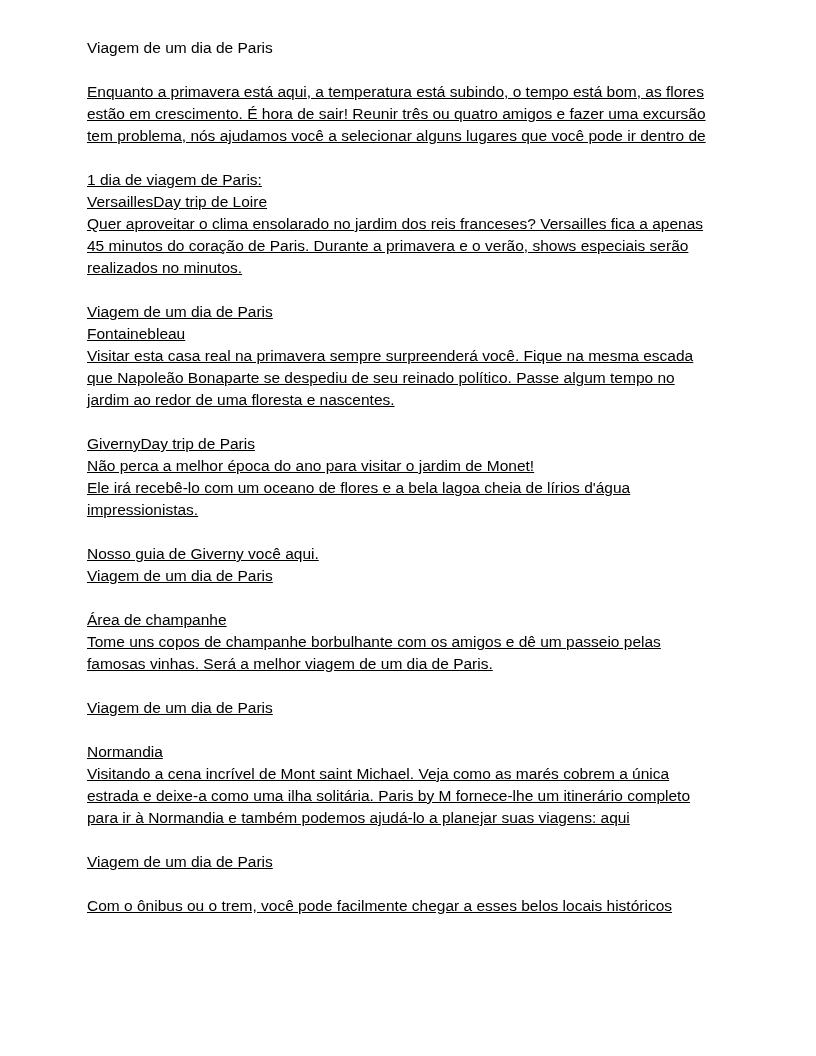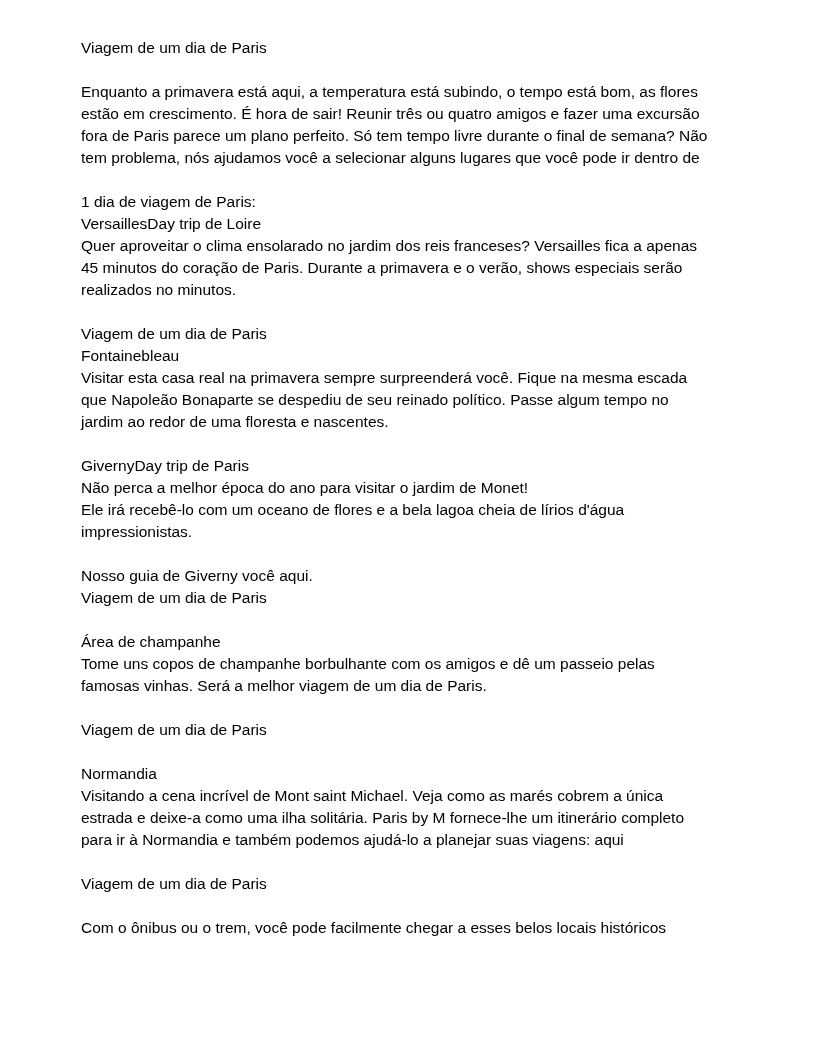--- a/index.html
+++ b/index.html
@@ -12,47 +12,48 @@
     background: #ffffff;
     overflow: hidden;
   }
   .page {
     box-sizing: border-box;
     width: 668px;
     height: 1056px;
     padding: 37px 84px 0 81px;
     background: #ffffff;
     font-family: "Liberation Sans", "DejaVu Sans", sans-serif;
+    margin-left: 6px;
   }
   .paragraph {
     margin: 0;
   }
   .paragraph + .paragraph {
     margin-top: 22px; 
+    text-decoration: underline;
   }
   .line {
     font-size: 15.5px;
     line-height: 22px;
     color: #000000;
     white-space: pre;
     letter-spacing: 0;
   }
 </style>
 </head>
 <body>
 
 <div class="page">
   <div id="doc-body">
       <div class="paragraph">
         <div class="line">Viagem de um dia de Paris</div>
       </div>
       <div class="paragraph">
         <div class="line">Enquanto a primavera está aqui, a temperatura está subindo, o tempo está bom, as flores</div>
         <div class="line">estão em crescimento. É hora de sair! Reunir três ou quatro amigos e fazer uma excursão</div>
-        <div class="line">fora de Paris parece um plano perfeito. Só tem tempo livre durante o final de semana? Não</div>
         <div class="line">tem problema, nós ajudamos você a selecionar alguns lugares que você pode ir dentro de</div>
       </div>
       <div class="paragraph">
         <div class="line">1 dia de viagem de Paris:</div>
         <div class="line">VersaillesDay trip de Loire</div>
         <div class="line">Quer aproveitar o clima ensolarado no jardim dos reis franceses? Versailles fica a apenas</div>
         <div class="line">45 minutos do coração de Paris. Durante a primavera e o verão, shows especiais serão</div>
         <div class="line">realizados no minutos.</div>
       </div>
       <div class="paragraph">

